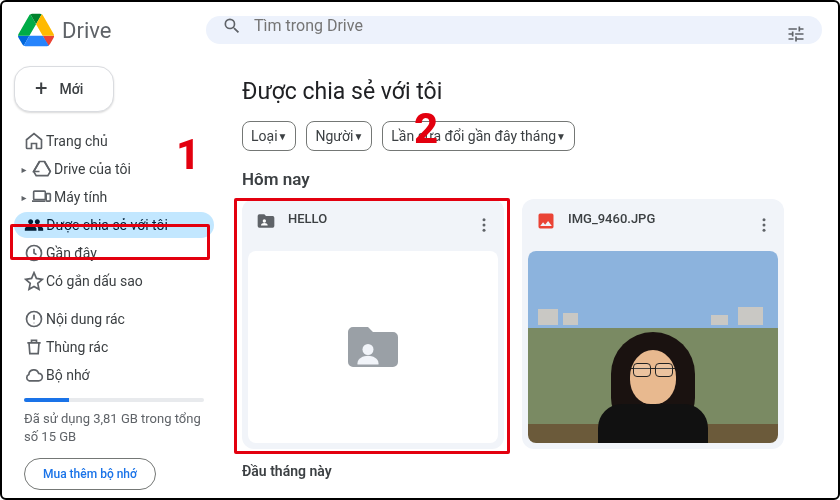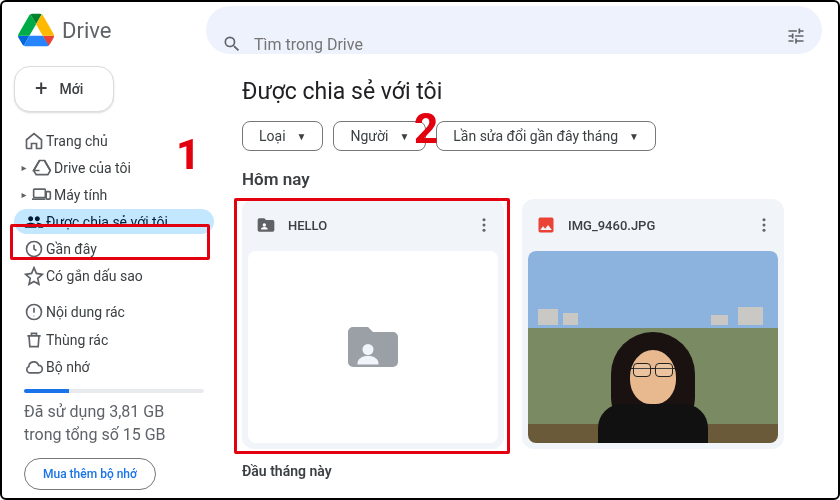--- a/index.html
+++ b/index.html
@@ -4,21 +4,21 @@
 <style>
   * { box-sizing: border-box; margin: 0; padding: 0; font-family: 'Google Sans', Roboto, Arial, sans-serif; }
   body { width: 840px; height: 500px; background: #fff; color: #202124; overflow: hidden; border: 2px solid #000; border-radius: 6px; }
   .app { display: flex; flex-direction: column; height: 100%; }
 
   
   .header { display: flex; align-items: center; height: 56px; padding: 0 16px; gap: 8px; }
   .brand { display: flex; align-items: center; gap: 8px; width: 180px; }
   .brand-logo { width: 36px; height: 36px; }
   .brand-name { font-size: 22px; color: #5f6368; font-weight: 400; }
-  .search-bar { flex: 1; display: flex; align-items: flex-end; background: #edf2fc; border-radius: 28px; height: 48px; padding: 0 8px 0 16px; }
+  .search-bar { flex: 1; display: flex; align-items: flex-start; background: #edf2fc; border-radius: 28px; height: 28px; padding: 0 8px 0 16px; }
   .search-icon { width: 20px; height: 20px; color: #5f6368; }
   .search-input { flex: 1; border: none; background: transparent; font-size: 16px; color: #5f6368; outline: none; padding: 0 12px; }
   .search-settings { width: 36px; height: 36px; display: flex; align-items: center; justify-content: center; cursor: pointer; }
 
   
   .body { flex: 1; display: flex; overflow: hidden; }
 
   
   .sidebar { width: 220px; padding: 8px 8px 8px 12px; display: flex; flex-direction: column; gap: 2px; }
   .new-btn { display: inline-flex; align-items: center; gap: 12px; background: #fff; border: 1px solid #dadce0; border-radius: 16px; padding: 14px 20px; font-size: 14px; font-weight: 500; color: #3c4043; cursor: pointer; box-shadow: 0 1px 2px rgba(0,0,0,.15); width: 100px; margin-bottom: 14px; }
@@ -26,40 +26,40 @@
   .nav-item { display: flex; align-items: center; gap: 2px; height: 34px; padding: 0 12px 0 10px; border-radius: 20px; font-size: 14px; color: #3c4043; cursor: pointer; position: relative; }
   .nav-item.has-expand { padding-left: 4px; }
   .nav-item .expand { width: 12px; display: inline-flex; justify-content: center; color: #5f6368; font-size: 10px; }
   .nav-item .icon { width: 20px; height: 20px; display: inline-flex; align-items: center; justify-content: center; color: #5f6368; }
   .nav-item.active { background: #c2e7ff; color: #001d35; }
   .nav-item.active .icon { color: #001d35; }
   .nav-sep { height: 10px; }
   .storage { margin-top: 8px; padding: 0 10px; }
   .storage-bar { height: 4px; background: #e8eaed; border-radius: 2px; margin-bottom: 8px; overflow: hidden; }
   .storage-fill { height: 100%; background: #1a73e8; width: 25%; }
-  .storage-text { font-size: 16px; color: #5f6368; line-height: 1.4; }
+  .storage-text { font-size: 13px; color: #5f6368; line-height: 1.4; }
   .buy-btn { margin: 12px 0 0 0; display: inline-flex; align-items: center; justify-content: center; border: 1px solid #747775; border-radius: 20px; padding: 8px 18px; font-size: 12px; color: #1a73e8; font-weight: 500; cursor: pointer; background: #fff; }
 
   
   .annot-box-1 { position: absolute; left: 10px; top: 224px; width: 200px; height: 36px; border: 3px solid #e3000f; border-radius: 2px; pointer-events: none; z-index: 5; }
   .annot-1 { position: absolute; left: 176px; top: 130px; font-size: 42px; font-weight: 800; color: #e3000f; z-index: 6; }
   .annot-box-2 { position: absolute; left: 234px; top: 198px; width: 276px; height: 256px; border: 3px solid #e3000f; border-radius: 2px; pointer-events: none; z-index: 5; }
   .annot-2 { position: absolute; left: 414px; top: 104px; font-size: 42px; font-weight: 800; color: #e3000f; z-index: 6; }
 
   
   .main { flex: 1; padding: 8px 20px 0 20px; overflow: hidden; }
   .page-title { font-size: 23px; color: #202124; margin: 12px 0 16px; }
   .filters { display: flex; gap: 10px; margin-bottom: 18px; }
-  .chip { display: inline-flex; align-items: center; gap: 11px; border: 1px solid #747775; border-radius: 8px; padding: 6px 16px; font-size: 14px; color: #3c4043; cursor: pointer; background: #fff; }
+  .chip { display: inline-flex; align-items: center; gap: 0; border: 1px solid #747775; border-radius: 8px; padding: 6px 8px; font-size: 14px; color: #3c4043; cursor: pointer; background: #fff; }
   .chip .caret { font-size: 10px; color: #3c4043; }
   .section-label { font-size: 17px; font-weight: 600; color: #3c4043; margin-bottom: 10px; }
 
   .grid { display: flex; gap: 18px; }
   .card { width: 262px; background: #f1f4f9; border-radius: 12px; overflow: hidden; display: flex; flex-direction: column; }
-  .card-head { display: flex; align-items: center; gap: 12px; padding: 12px 6px 12px 14px; }
+  .card-head { display: flex; align-items: flex-start; gap: 12px; padding: 12px 6px 12px 14px; }
   .card-title { flex: 1; font-size: 13px; font-weight: 500; color: #3c4043; white-space: nowrap; overflow: hidden; text-overflow: ellipsis; }
   .card-menu { width: 28px; height: 28px; display: flex; align-items: center; justify-content: center; cursor: pointer; color: #5f6368; border-radius: 50%; }
   .card-body { background: #fff; margin: 0 6px 6px; border-radius: 8px; height: 192px; display: flex; align-items: center; justify-content: center; overflow: hidden; }
   .folder-big { width: 72px; height: 60px; color: #9aa0a6; }
   .photo { width: 100%; height: 100%; background: linear-gradient(to bottom, #8cb3dd 0%, #8cb3dd 40%, #7a8a63 40%, #7a8a63 90%, #6b5a3a 90%, #6b5a3a 100%); position: relative; }
   .person { position: absolute; left: 50%; top: 42%; transform: translateX(-50%); width: 110px; height: 130px; }
   .hair { position: absolute; top: 0; left: 50%; transform: translateX(-50%); width: 84px; height: 96px; background: #1a1210; border-radius: 42px 42px 30px 30px; }
   .face { position: absolute; top: 18px; left: 50%; transform: translateX(-50%); width: 46px; height: 54px; background: #e8b98f; border-radius: 50% 50% 45% 45%; }
   .glasses { position: absolute; top: 36px; left: 50%; transform: translateX(-50%); width: 44px; height: 10px; border-top: 1.5px solid #222; }
   .glasses::before, .glasses::after { content:''; position:absolute; top:-6px; width:16px; height:12px; border:1.5px solid #222; border-radius:4px; background: rgba(255,255,255,.15); }

